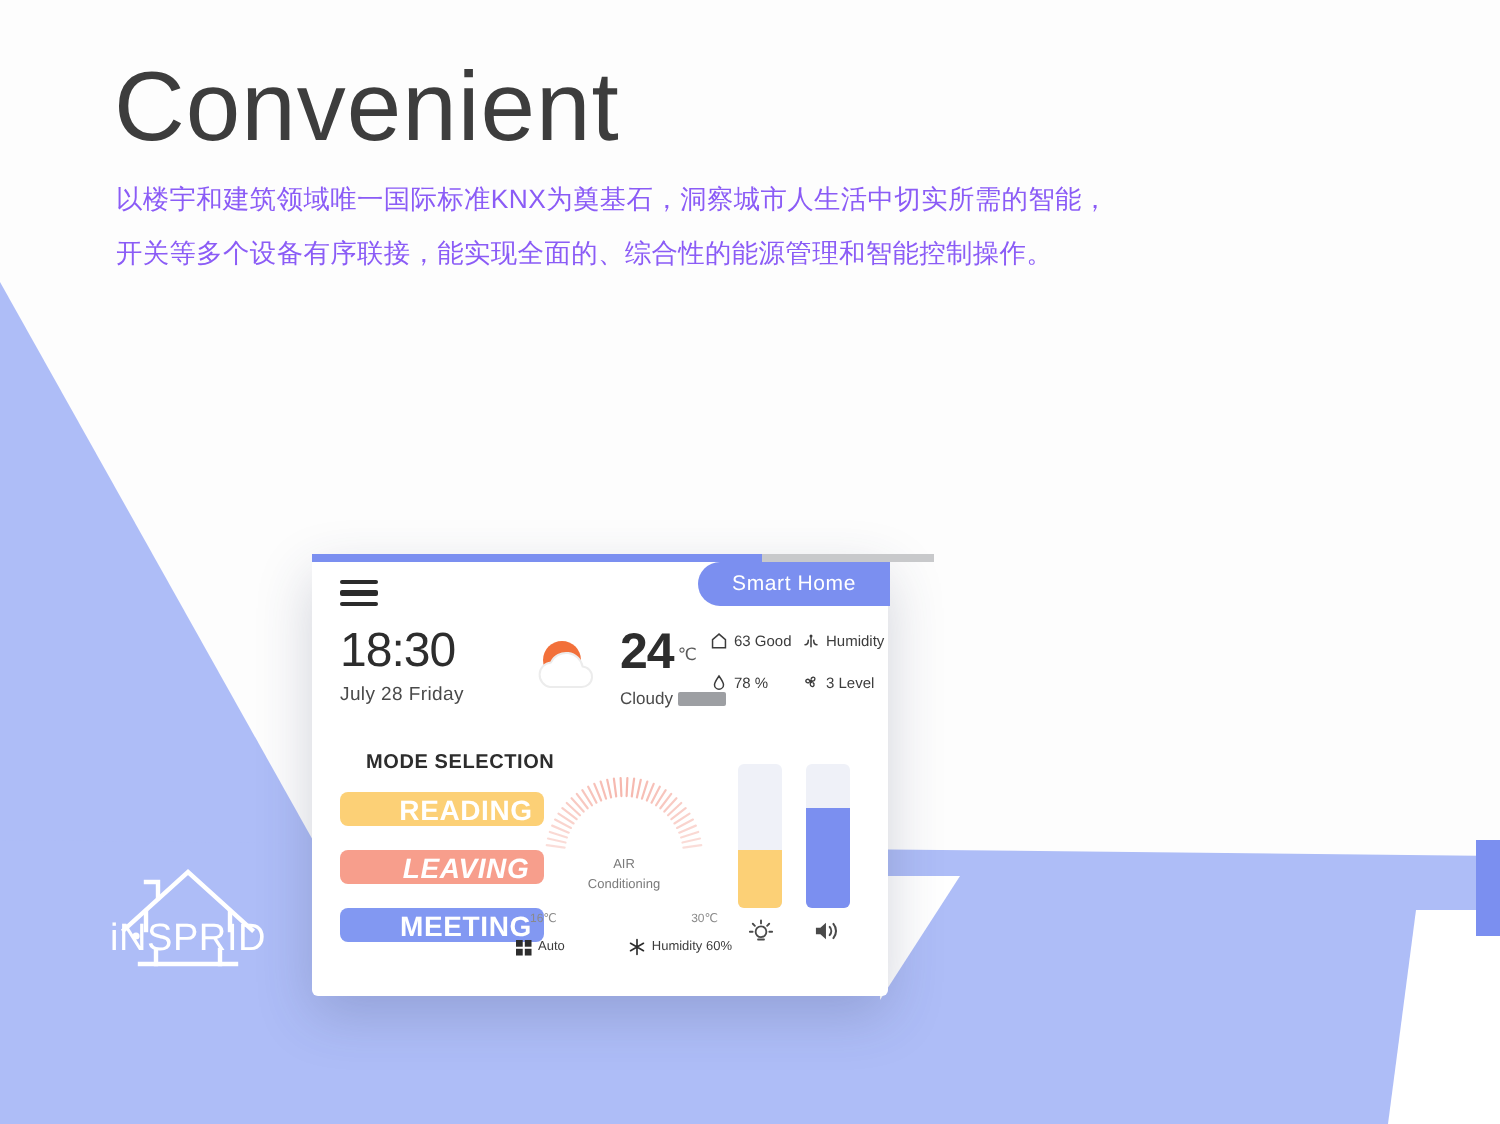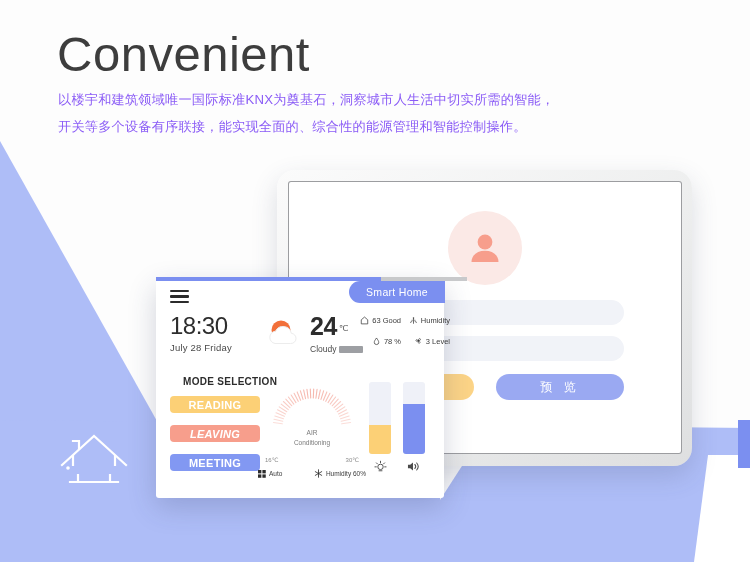--- a/index.html
+++ b/index.html
@@ -123,31 +123,31 @@
   .wx-icon{position:absolute;left:92px;top:3px;width:42px;height:32px;}
   .wx-temp{position:absolute;left:140px;top:0px;}
   .wx-temp b{font-size:25px;font-weight:700;color:#2d2d2d;line-height:1;letter-spacing:-.5px;}
   .wx-temp .unit{font-size:8.5px;color:#5a5a5a;margin-left:2px;vertical-align:4px;}
   .wx-cond{font-size:8.5px;color:#4a4a4a;margin-top:5px;display:flex;align-items:center;gap:3px;}
   .wx-badge{display:inline-block;width:24px;height:7px;background:#9d9fa3;border-radius:1px;}
   .wx-metrics{
     position:absolute;left:185px;top:2px;width:95px;
     display:grid;grid-template-columns:46px 49px;grid-row-gap:12px;
   }
-  .metric{display:flex;align-items:center;gap:3px;font-size:7.5px;color:#3c3c3c;justify-content:flex-end;}
+  .metric{display:flex;align-items:center;gap:3px;font-size:7.5px;color:#3c3c3c;}
   .metric svg{flex:none;}
 
   .mode-title{
     position:absolute;left:27px;top:97px;font-size:10px;font-weight:700;
     color:#2d2d2d;letter-spacing:.3px;
   }
   .mode-btn{
-    position:absolute;left:14px;width:90px;height:17px;border-radius:4px;
+    position:absolute;left:14px;width:78px;height:17px;border-radius:4px;
     display:flex;align-items:center;justify-content:center;
-    font-size:11px;font-weight:700;color:#ffffff;letter-spacing:.3px;
+    font-size:14px;font-weight:700;color:#ffffff;letter-spacing:.3px;padding-left:24px;
   }
   .mb1{top:117px;background:#fcd076;}
   .mb2{top:146px;background:#f79e8c;}
   .mb3{top:175px;background:#8298f2;}
 
   
   .dial{position:absolute;left:106px;top:103px;width:100px;height:82px;}
   .dial-num{
     position:absolute;left:0;top:24px;width:100px;text-align:center;
     font-size:17px;color:#2d2d2d;letter-spacing:-.3px;
@@ -194,44 +194,20 @@
   <div class="bg-bottom-white-notch"></div>
   <div class="bg-right-white"></div>
   <div class="bg-right-blue-chip"></div>
 
   <div class="headline">Convenient</div>
   <div class="para">
     <div>以楼宇和建筑领域唯一国际标准KNX为奠基石，洞察城市人生活中切实所需的智能，</div>
     <div>开关等多个设备有序联接，能实现全面的、综合性的能源管理和智能控制操作。</div>
   </div>
 
-  <div class="tablet">
-    <div class="tablet-screen">
-
-      <div class="avatar">
-        <svg width="40" height="40" viewBox="0 0 40 40">
-          <circle cx="20" cy="14" r="7.4" fill="#f79e8c"></circle>
-          <path d="M6.5 34c0-7 6-11.2 13.5-11.2S33.5 27 33.5 34z" fill="#f79e8c"></path>
-        </svg>
-      </div>
-
-      <div class="login-field f1">
-        <span>请输入用户名</span>
-      </div>
-      <div class="login-field f2">
-        <span>请输入密码</span>
-      </div>
-
-      <div class="login-btns">
-        <div class="lbtn amber">登 录</div>
-        <div class="lbtn blue">预 览</div>
-      </div>
-
-    </div>
-  </div>
 
   <div class="panel">
     <div class="panel-topbar"></div>
     <div class="panel-topbar-grey"></div>
 
     <div class="tab-smarthome">Smart Home</div>
 
     <div class="hamburger">
       <i></i>
         <i></i>
@@ -391,15 +367,16 @@
     <svg width="92" height="72" viewBox="0 0 92 72">
       <g fill="none" stroke="#ffffff" stroke-width="2.2" stroke-linecap="square">
         <path d="M14 47 46 18l32 29"></path>
         <path d="M25 38v9M67 38v9"></path>
         <path d="M25 23h6v8"></path>
         <path d="M22 64h48"></path>
         <path d="M30 57v7M62 57v7"></path>
       </g>
       <circle cx="20" cy="50" r="1.8" fill="#ffffff"></circle>
     </svg>
+    <div class="logo-text">iNSPRID</div>
   </div>
 
 </div>
 
 </body></html>

